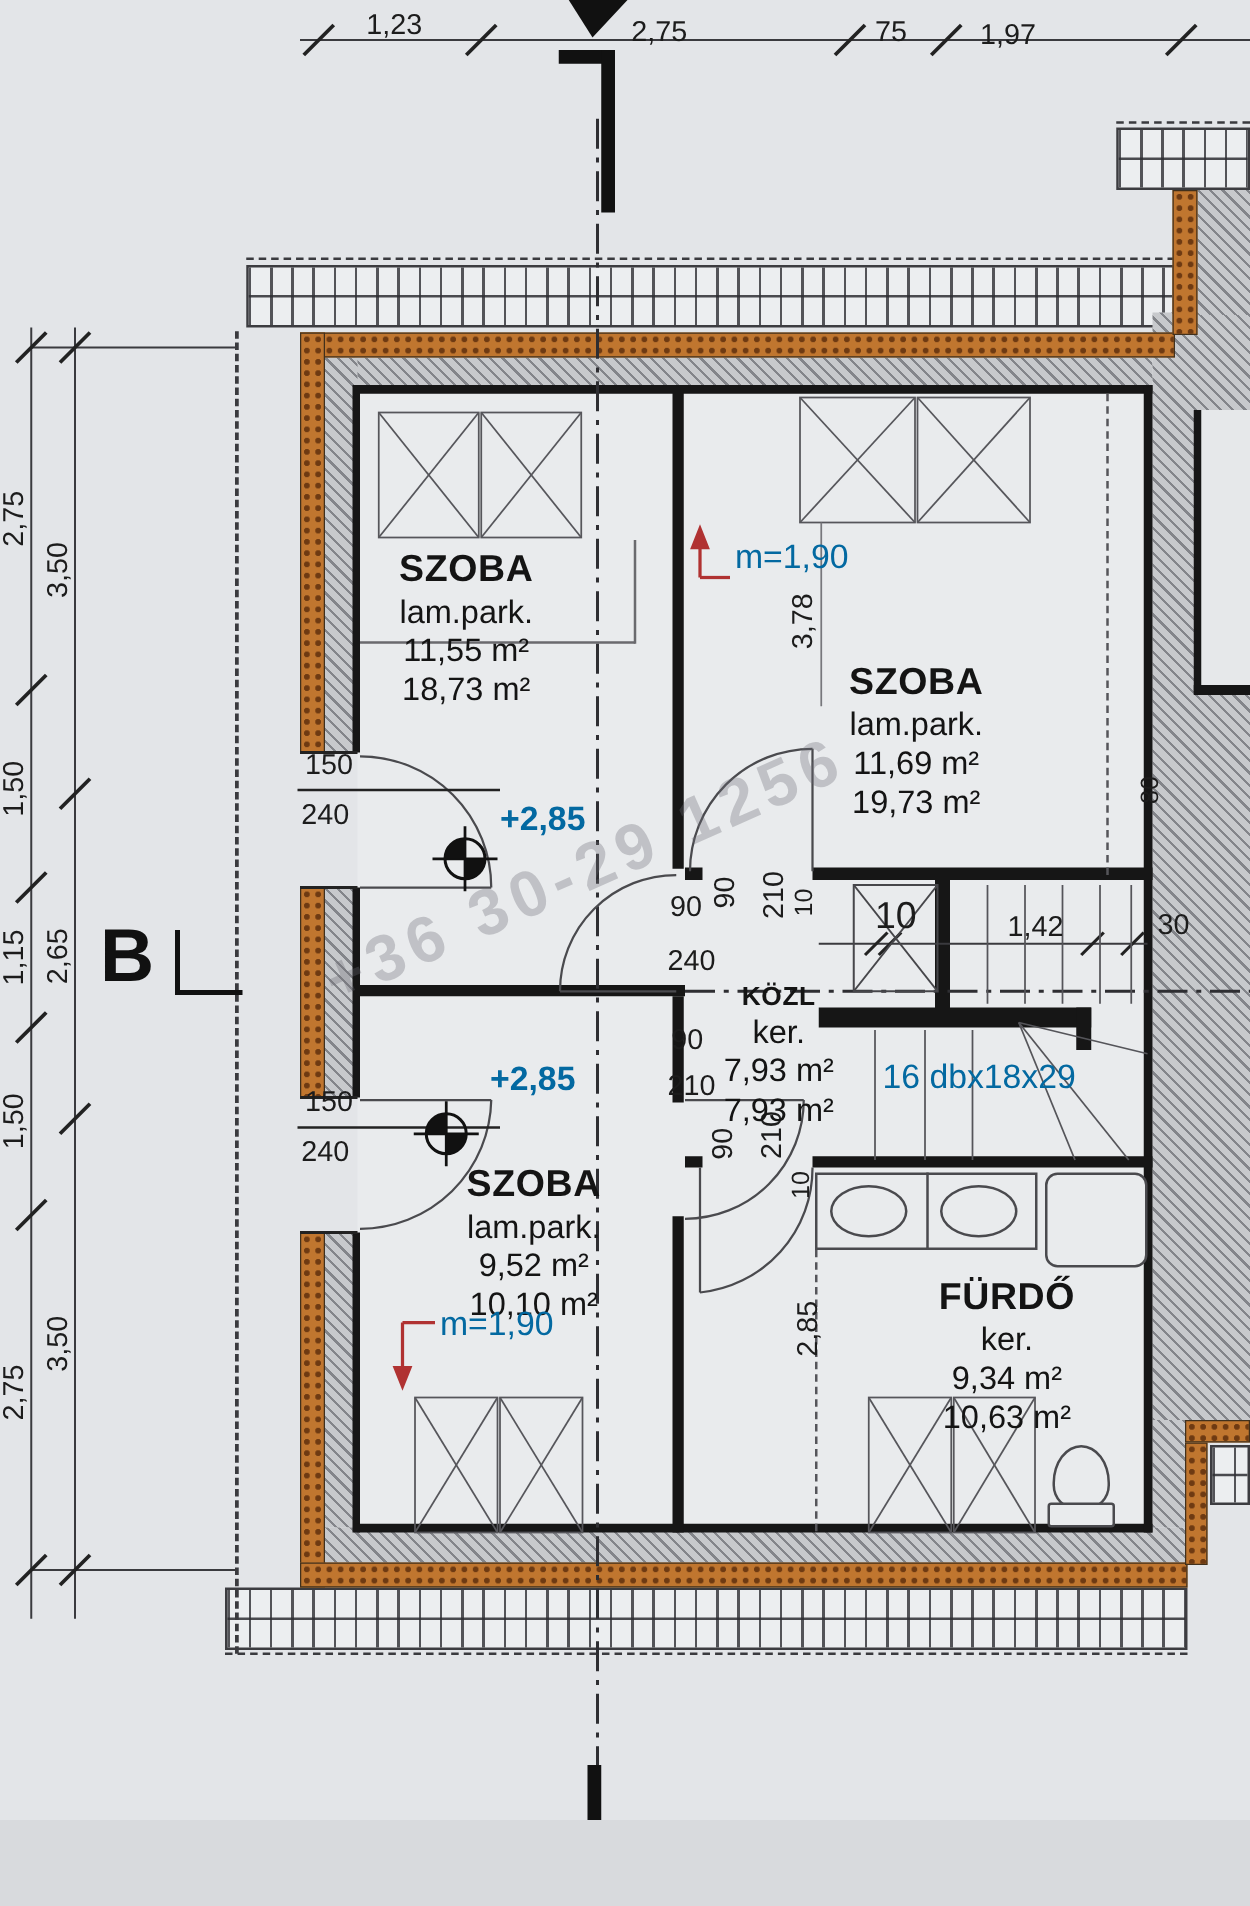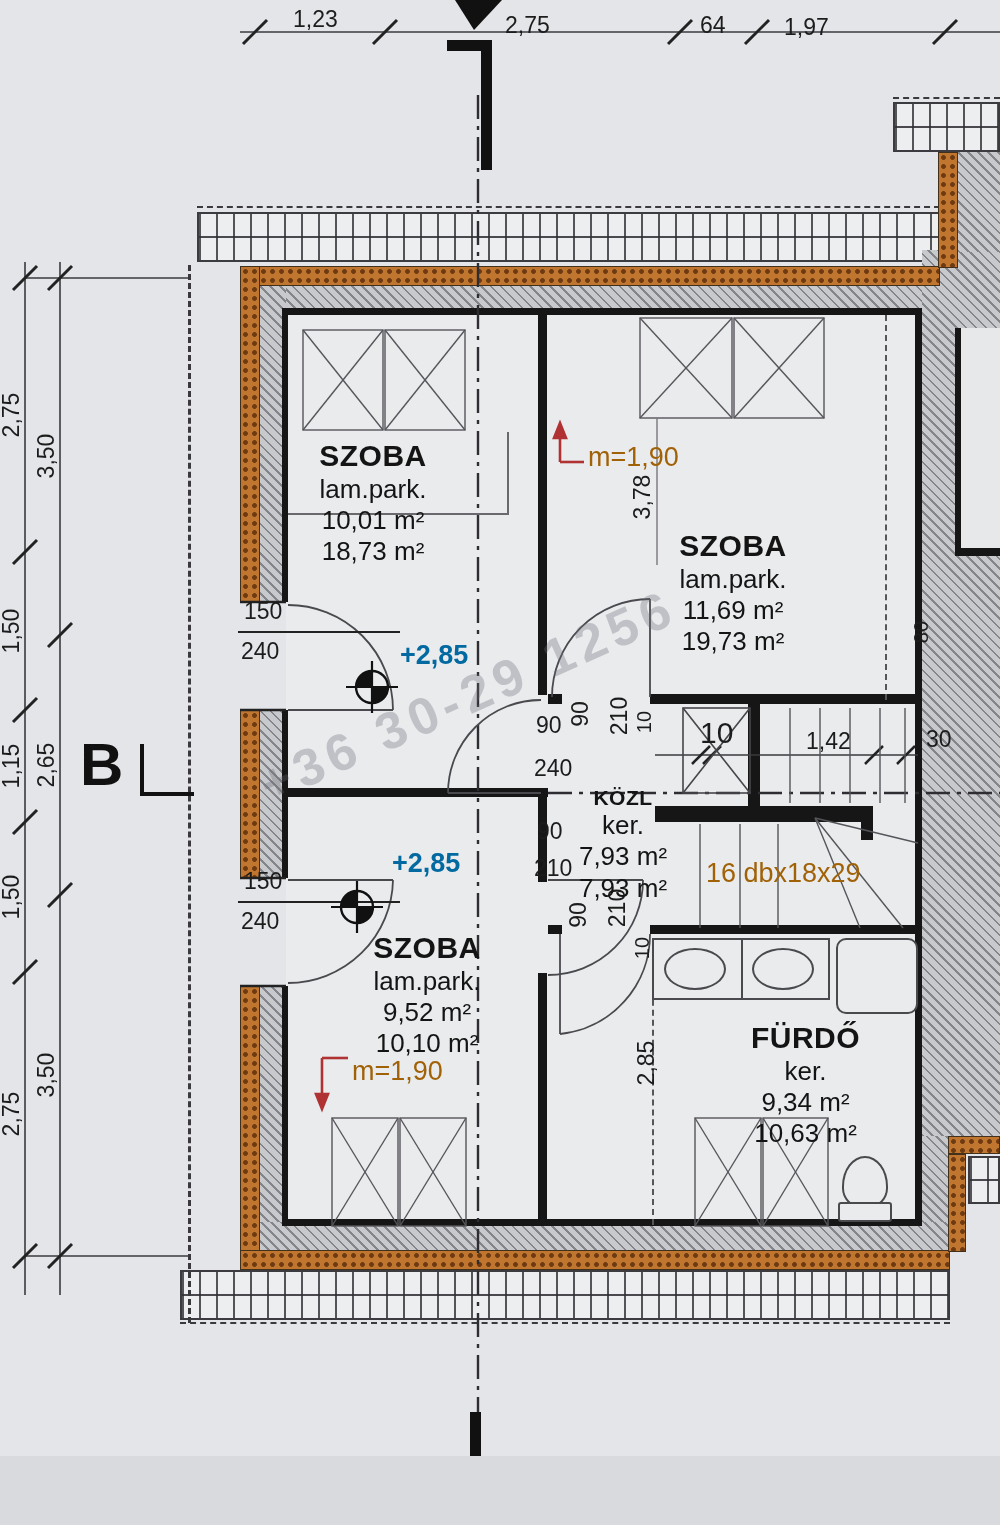--- a/index.html
+++ b/index.html
@@ -24,21 +24,21 @@
   .thin{position:absolute;background:#6a6a6e;}
   .dashv{position:absolute;border-left:3px dashed #3a3a3e;width:0;}
   .dashvthin{position:absolute;border-left:2px dashed #55555a;width:0;}
   .dashh{position:absolute;border-top:2px dashed #3a3a3e;height:0;}
   .dim{position:absolute;font-size:23px;font-weight:500;color:#1c1c1c;white-space:nowrap;}
   .rot{position:absolute;font-size:23px;font-weight:500;color:#1c1c1c;white-space:nowrap;
        transform:translate(-50%,-50%) rotate(-90deg);}
   .room{position:absolute;text-align:center;color:#141414;line-height:1.2;white-space:nowrap;}
   .rname{font-size:30px;font-weight:bold;letter-spacing:.5px;}
   .rsub{font-size:26px;font-weight:500;}
-  .blue{color:#a16207;margin-top:12px;}
+  .blue{color:#0369a1;}
   .lvl{position:absolute;font-size:27px;font-weight:bold;color:#0369a1;white-space:nowrap;}
   .fixture{position:absolute;border:2px solid #4a4a4e;background:#e9ebed;}
   .wm{position:absolute;left:250px;top:760px;width:640px;font-size:52px;font-weight:bold;
       letter-spacing:6px;color:rgba(105,105,115,.32);transform:rotate(-24deg);transform-origin:left top;
       white-space:nowrap;}
 </style>
 </head>
 <body>
 
 <div id="canvas">
@@ -268,21 +268,21 @@
   <div class="fixture" style="left:652px;top:938px;width:178px;height:62px;"></div>
   <div class="abs" style="left:741px;top:938px;width:2px;height:62px;background:#4a4a4e;"></div>
   <div class="fixture" style="left:664px;top:948px;width:62px;height:42px;border-radius:50%;"></div>
   <div class="fixture" style="left:752px;top:948px;width:62px;height:42px;border-radius:50%;"></div>
   <div class="fixture" style="left:836px;top:938px;width:82px;height:76px;border-radius:10px;"></div>
   <div class="fixture" style="left:842px;top:1156px;width:46px;height:52px;border-radius:50% 50% 42% 42% / 58% 58% 38% 38%;"></div>
   <div class="fixture" style="left:838px;top:1202px;width:54px;height:20px;border-radius:3px;"></div>
 
   <div class="dim" style="left:293px;top:6px;">1,23</div>
   <div class="dim" style="left:505px;top:12px;">2,75</div>
-  <div class="dim" style="left:700px;top:12px;">64</div>
+  <div class="dim" style="left:700px;top:12px;">75</div>
   <div class="dim" style="left:784px;top:14px;">1,97</div>
 
   <div class="rot" style="left:11px;top:415px;">2,75</div>
   <div class="rot" style="left:11px;top:631px;">1,50</div>
   <div class="rot" style="left:11px;top:766px;">1,15</div>
   <div class="rot" style="left:11px;top:897px;">1,50</div>
   <div class="rot" style="left:11px;top:1114px;">2,75</div>
 
   <div class="rot" style="left:46px;top:456px;">3,50</div>
   <div class="rot" style="left:46px;top:765px;">2,65</div>
@@ -311,21 +311,21 @@
   <div class="dim" style="left:806px;top:728px;">1,42</div>
   <div class="dim" style="left:878px;top:726px;margin-left:48px;">30</div>
 
   <div class="rot" style="left:642px;top:497px;">3,78</div>
   <div class="rot" style="left:646px;top:1063px;">2,85</div>
   <div class="rot" style="left:921px;top:632px;font-size:20px;">80</div>
 
   <div class="room" style="left:288px;top:438px;width:170px;">
     <div class="rname">SZOBA</div>
     <div class="rsub">lam.park.</div>
-    <div class="rsub">10,01 m²</div>
+    <div class="rsub">11,55 m²</div>
     <div class="rsub">18,73 m²</div>
   </div>
 
   <div class="room" style="left:648px;top:528px;width:170px;">
     <div class="rname">SZOBA</div>
     <div class="rsub">lam.park.</div>
     <div class="rsub">11,69 m²</div>
     <div class="rsub">19,73 m²</div>
   </div>
 

